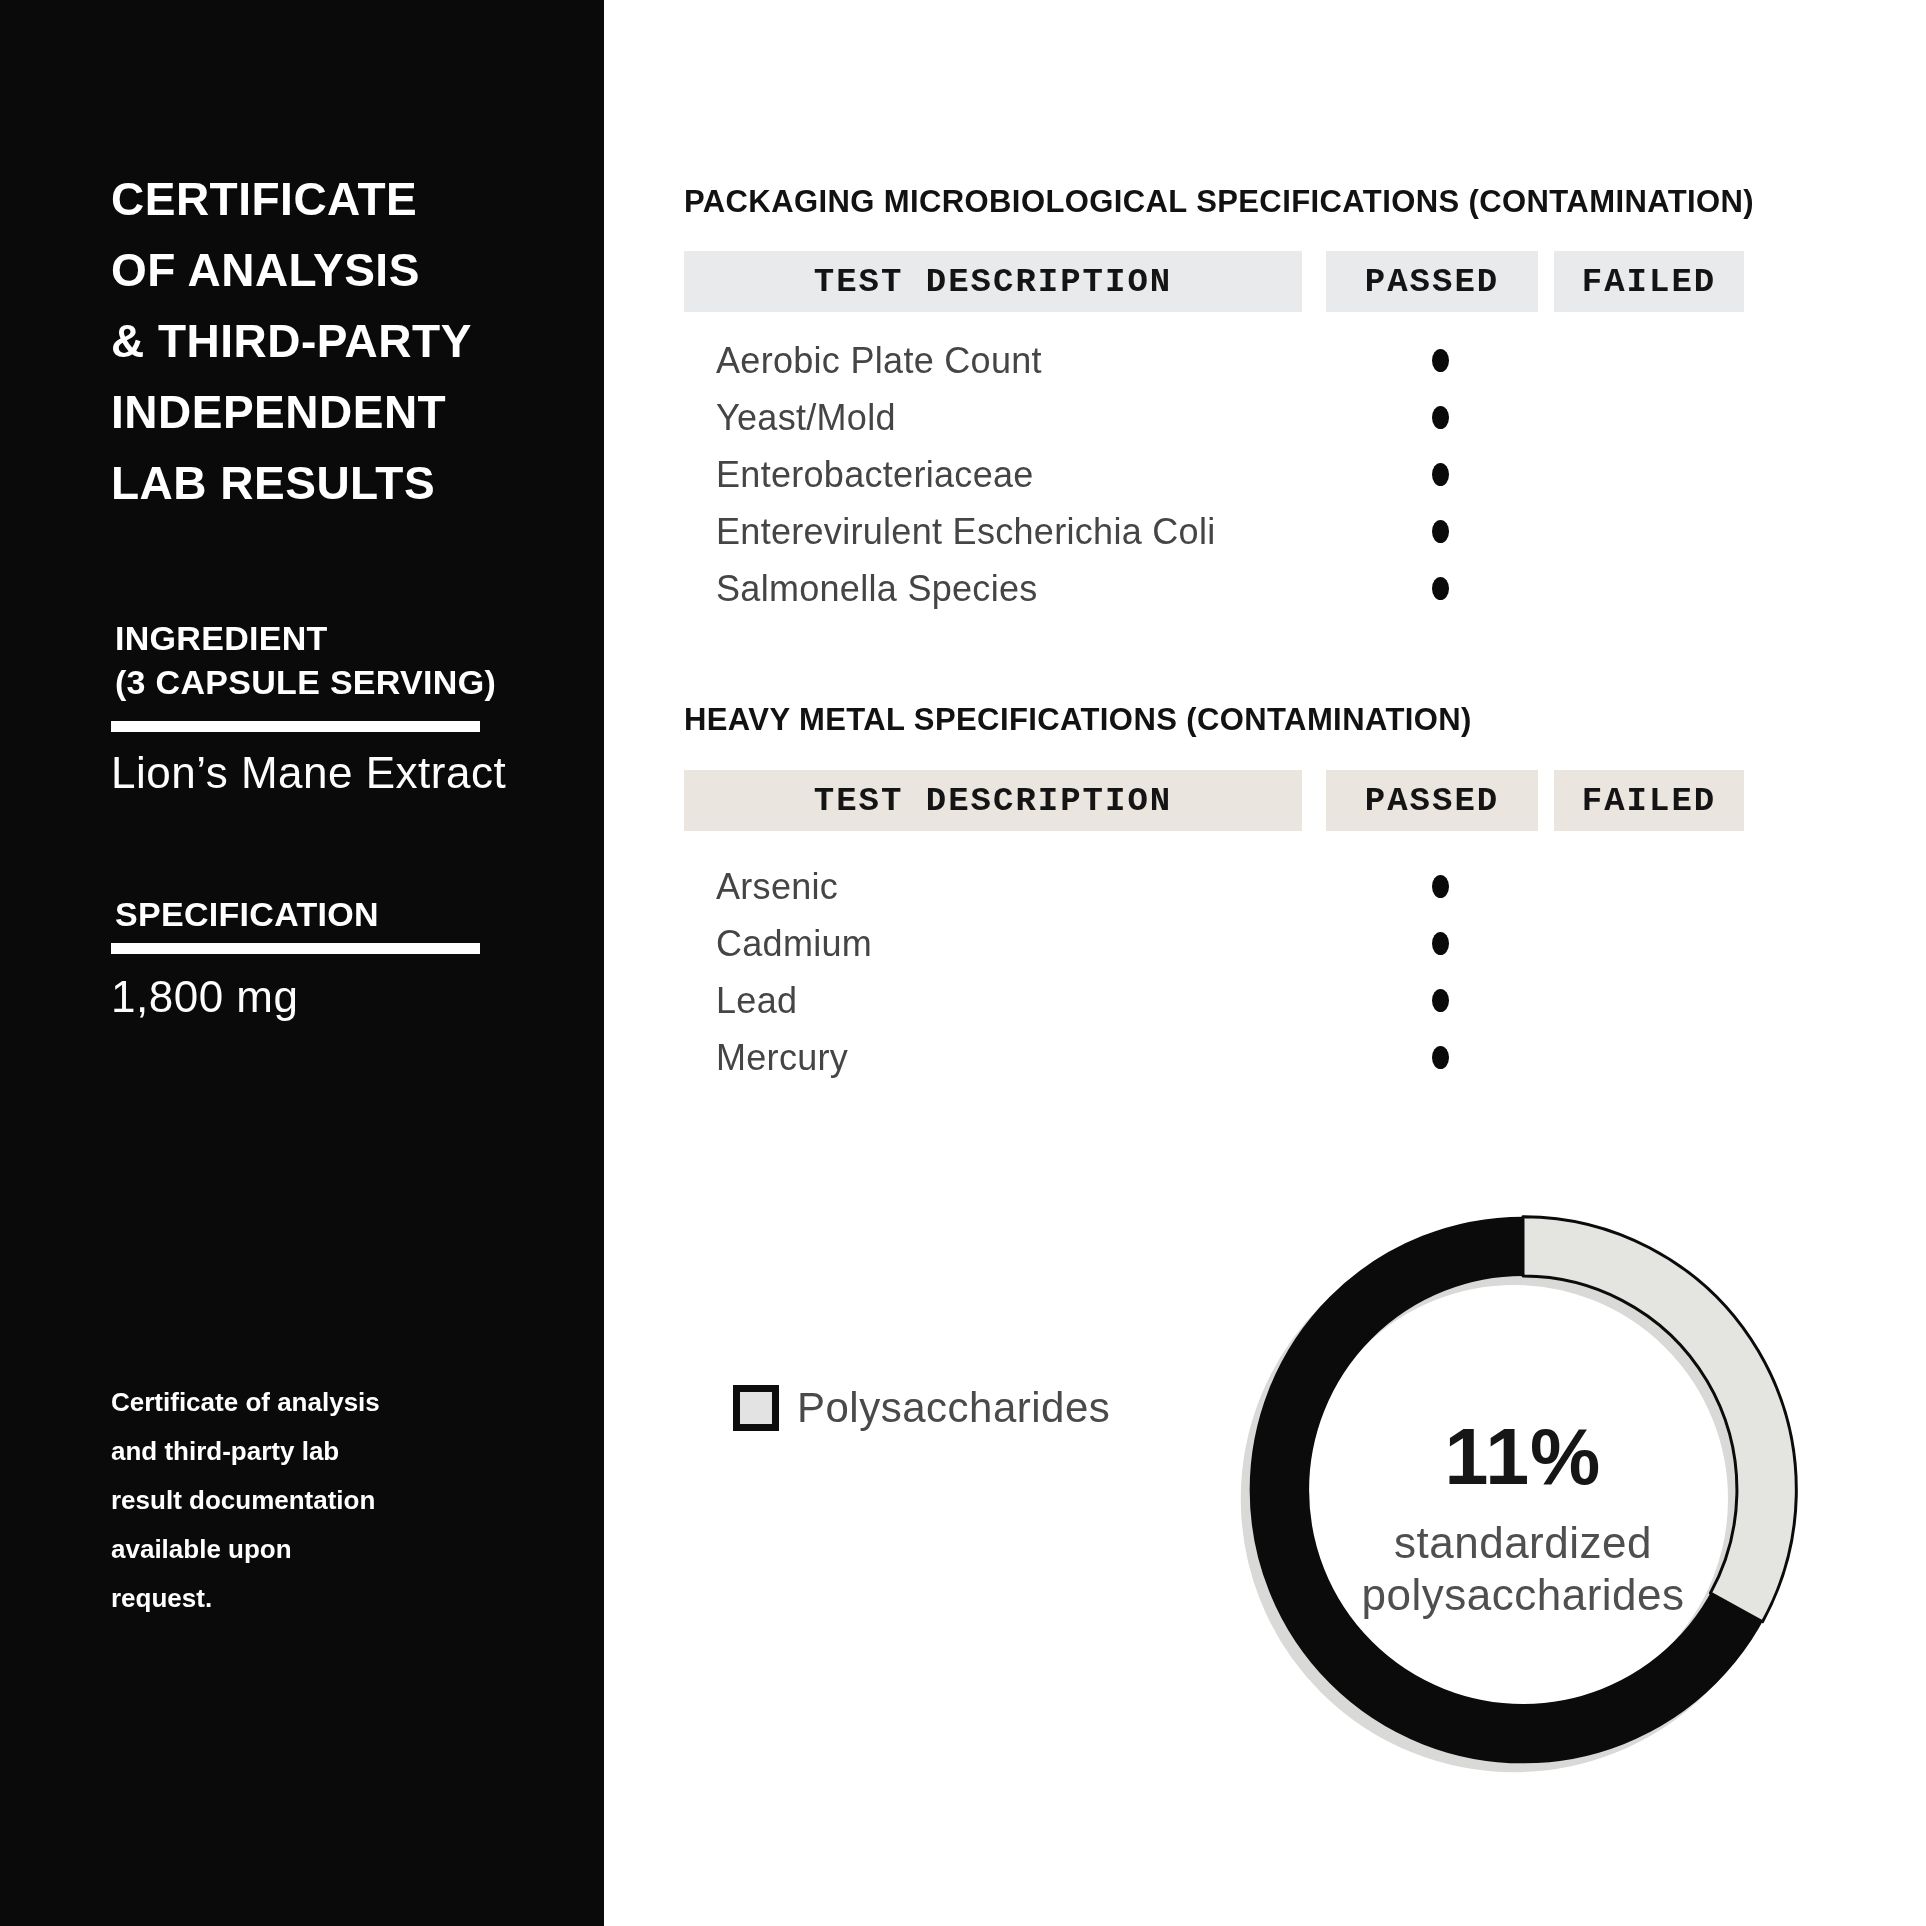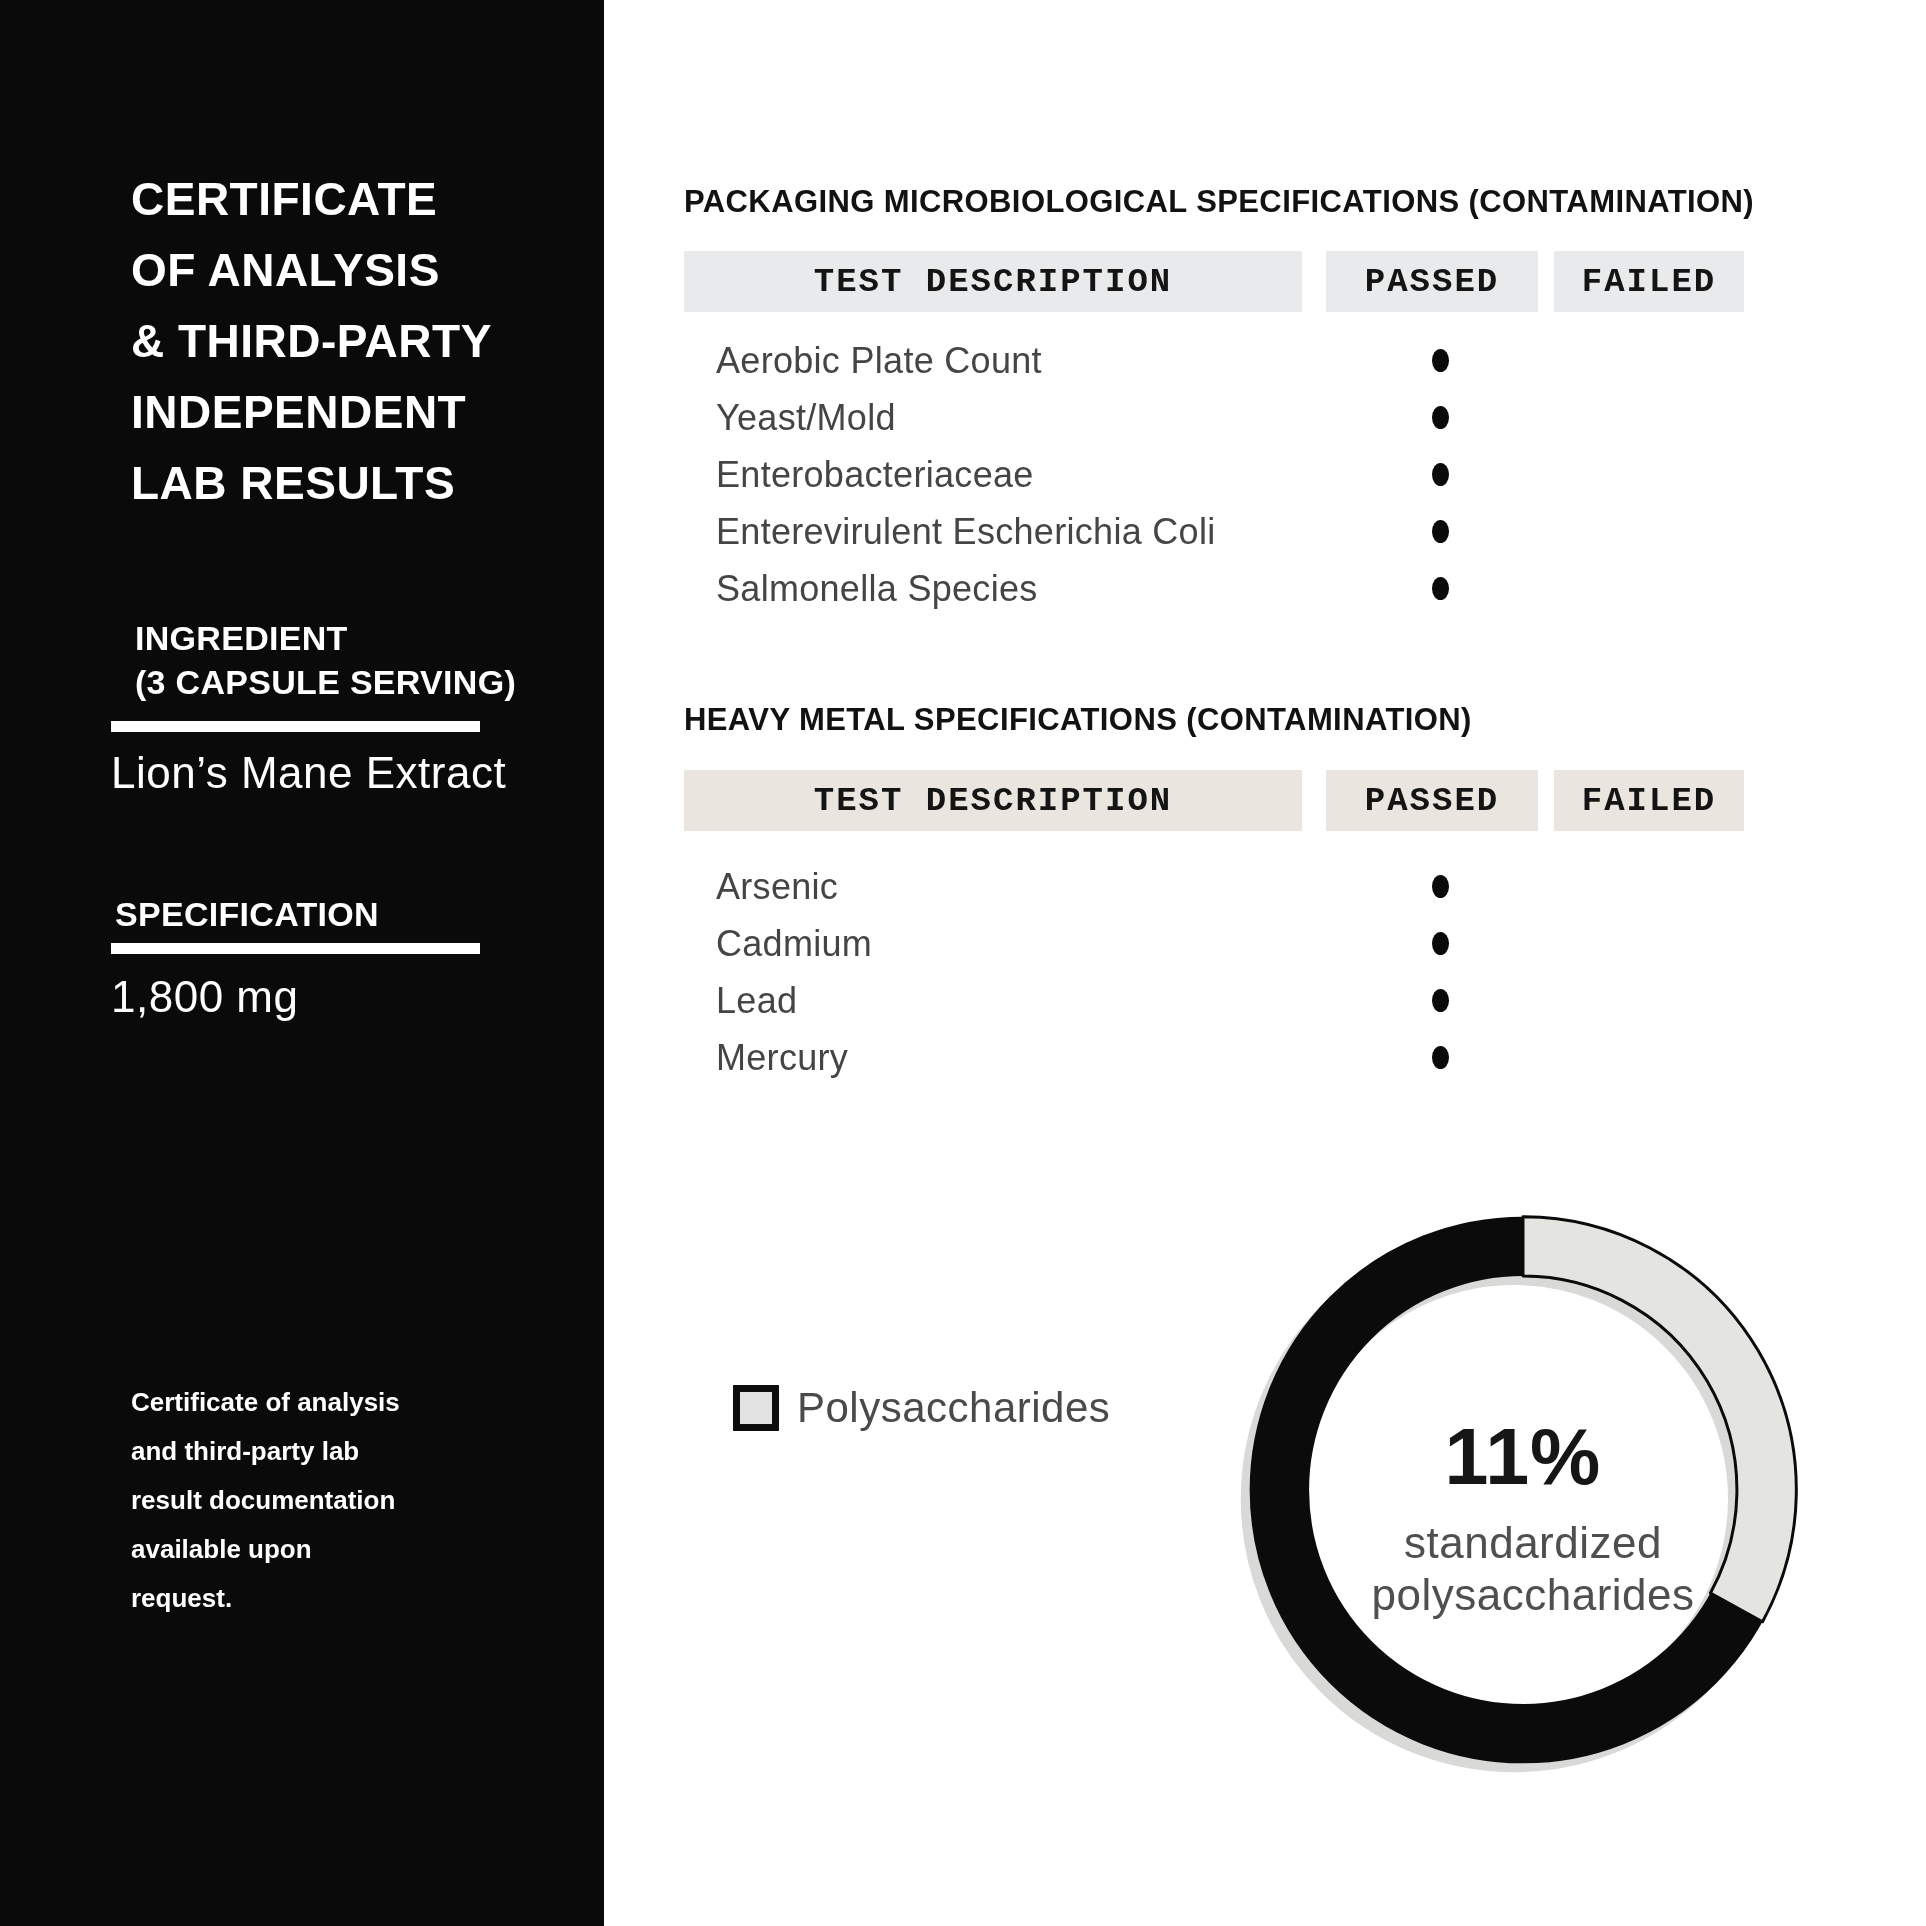--- a/index.html
+++ b/index.html
@@ -1,21 +1,21 @@
 <!DOCTYPE html>
 <html><head>
 <meta charset="utf-8">
 <style>
   html,body{margin:0;padding:0;background:#ffffff;}
   .canvas{
     position:relative;width:1927px;height:1927px;background:#ffffff;overflow:hidden;
     font-family:"Liberation Sans", sans-serif;color:#1a1a1a;
   }
   .abs{position:absolute;}
-  .pre{white-space:pre-line;margin-left:20px;}
+  .pre{white-space:pre-line;}
 
   
   .sidebar{left:0;top:0;width:604px;height:1927px;background:#0a0a0a;}
   .sb-title{left:111px;top:164px;width:455px;font-size:46px;line-height:71px;font-weight:700;color:#ffffff;letter-spacing:0.5px;}
   .sb-h{left:115px;width:455px;font-size:34px;line-height:44px;font-weight:700;color:#ffffff;letter-spacing:0.3px;}
   .sb-rule{left:111px;width:369px;height:11px;background:#ffffff;}
   .sb-val{left:111px;width:455px;font-size:44px;font-weight:400;color:#fdfdfd;letter-spacing:0.5px;}
   .sb-note{left:111px;top:1378px;width:465px;font-size:26px;line-height:49px;font-weight:700;color:#ffffff;}
 
   

